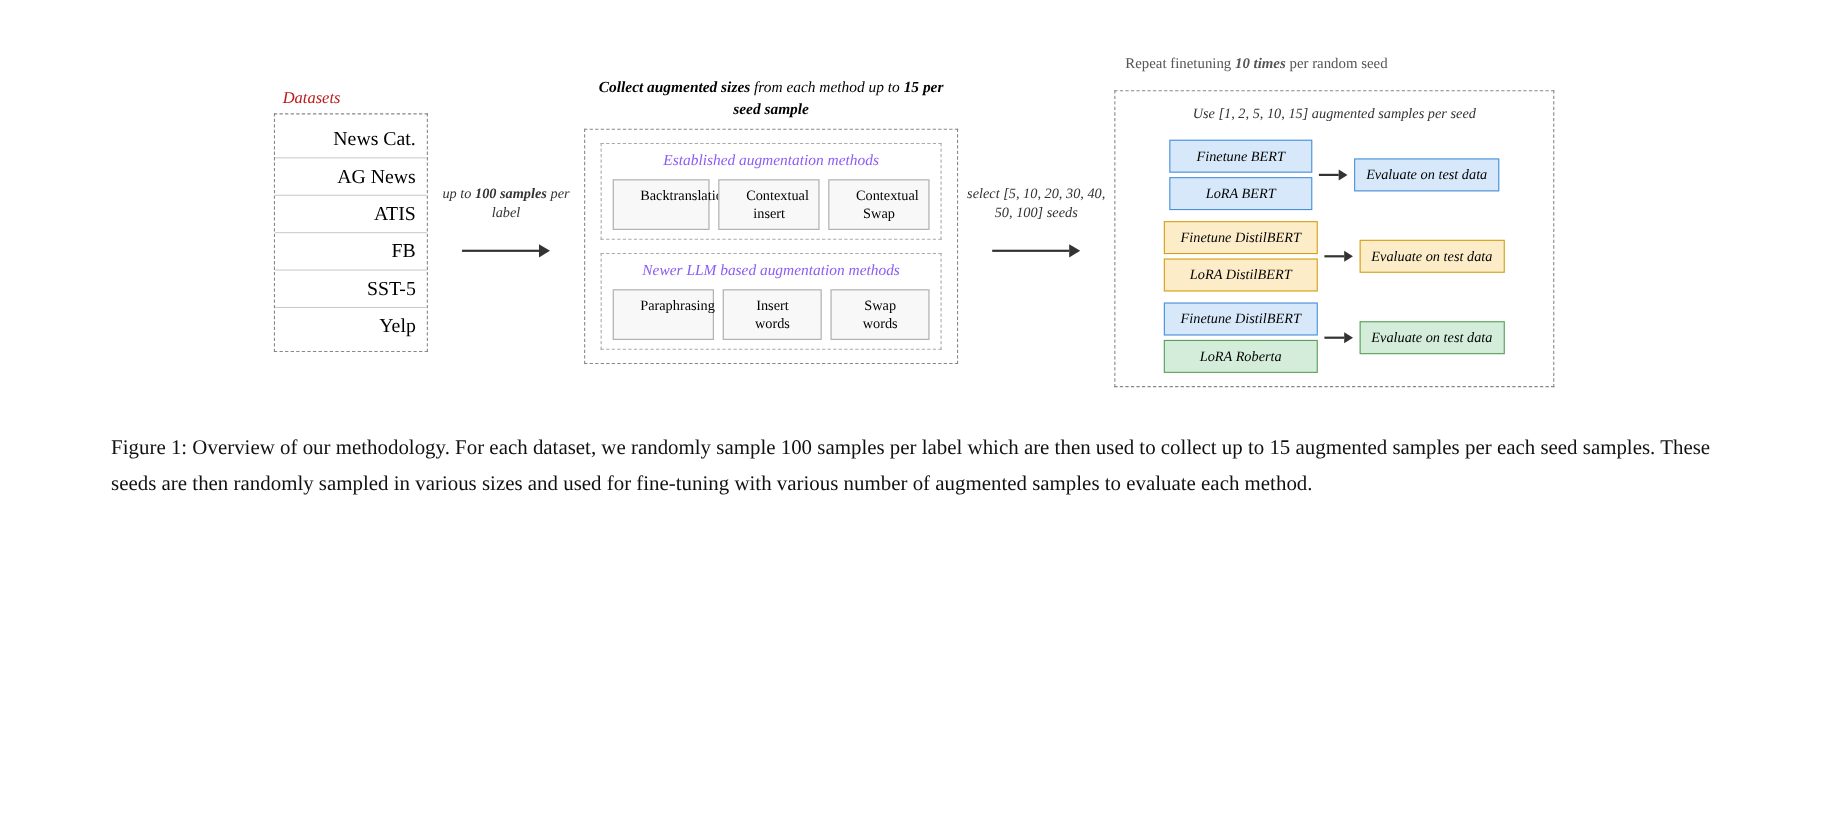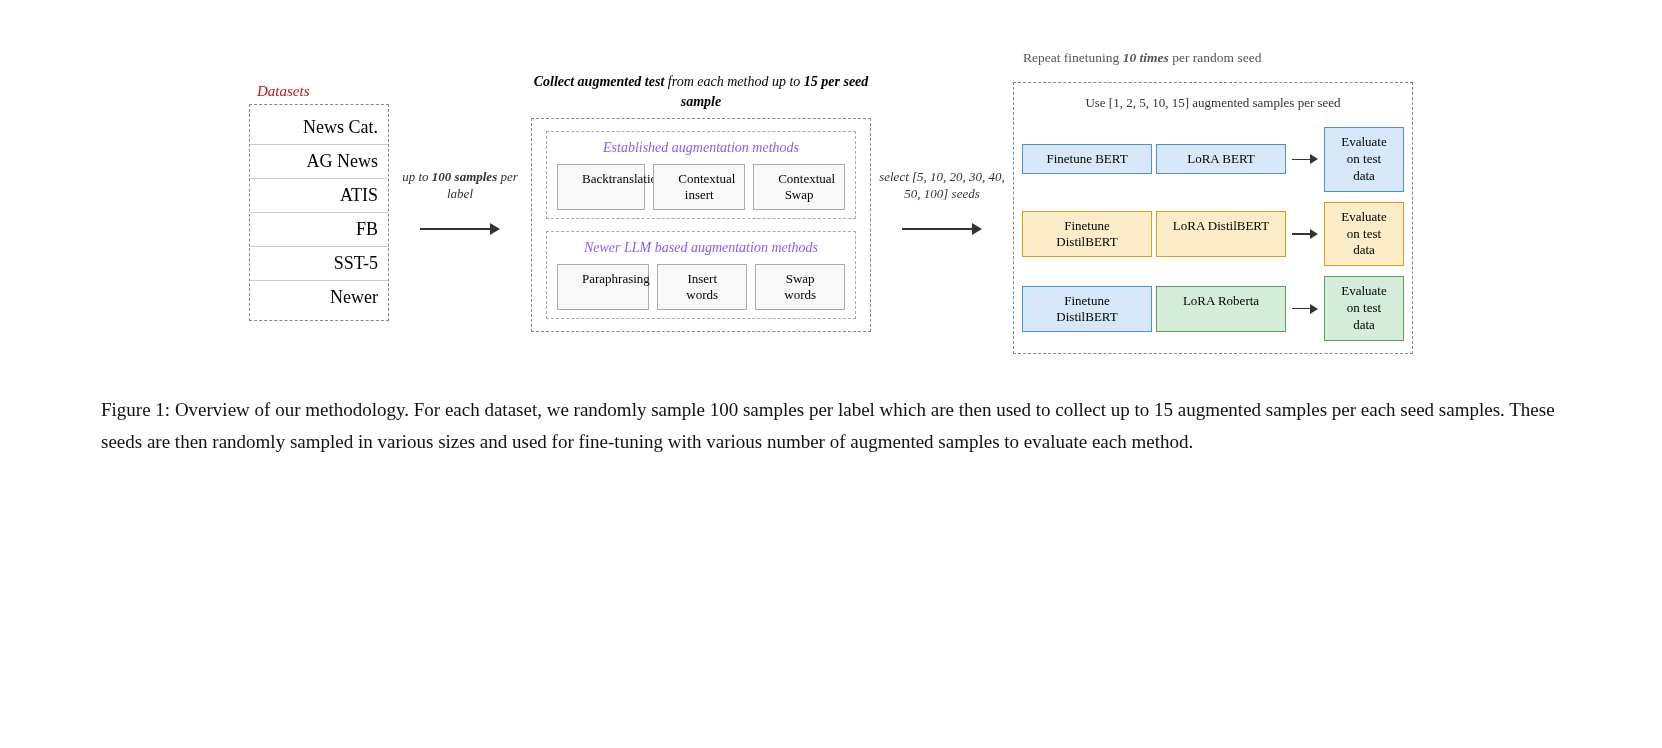--- a/index.html
+++ b/index.html
@@ -153,38 +153,39 @@
       margin-left: 10px;
     }
     .repeat-label em { font-style: italic; }
     .right-outer-box {
       border: 1.5px dashed #888;
       padding: 12px 14px;
       width: 400px;
       display: flex;
       flex-direction: column;
       gap: 10px;
+      font-style: italic;
     }
     .use-label {
       font-size: 13px;
       color: #333;
       margin-bottom: 6px;
       text-align: center;
     }
 
     .model-row {
       display: flex;
       flex-direction: row;
       align-items: center;
       gap: 6px;
       justify-content: center;
     }
     .model-stack {
       display: flex;
-      flex-direction: row;
+      flex-direction: column;
       gap: 4px;
       border-radius: 28px;
     }
     .model-box {
       border: 1.5px solid #4a90d9;
       background: #d6e8f9;
       padding: 6px 14px;
       font-size: 13px;
       text-align: center;
       min-width: 130px;
@@ -249,37 +250,37 @@
   <div class="diagram-area">
 
     <div class="datasets-section">
       <div class="datasets-label">Datasets</div>
       <div class="datasets-box">
         <div class="dataset-item">News Cat.</div>
         <div class="dataset-item">AG News</div>
         <div class="dataset-item">ATIS</div>
         <div class="dataset-item">FB</div>
         <div class="dataset-item">SST-5</div>
-        <div class="dataset-item">Newer</div>
+        <div class="dataset-item">Yelp</div>
       </div>
     </div>
 
     <div class="arrow-section">
       <div class="arrow-label">
         <em>up to <strong>100 samples</strong> per label</em>
       </div>
       <div class="arrow-line">
         <div class="arrow-shaft" style="width:70px;"></div>
         <div class="arrow-head"></div>
       </div>
     </div>
 
     <div class="augmentation-section">
       <div class="aug-top-label">
-        <em><strong>Collect augmented test</strong> from each method up to <strong>15 per seed sample</strong></em>
+        <em><strong>Collect augmented sizes</strong> from each method up to <strong>15 per seed sample</strong></em>
       </div>
       <div class="aug-box">
 
         <div class="aug-inner-section">
           <div class="aug-inner-title">Established augmentation methods</div>
           <div class="aug-methods-row">
             <div class="aug-method-box">Backtranslation</div>
             <div class="aug-method-box">Contextual insert</div>
             <div class="aug-method-box">Contextual Swap</div>
           </div>

